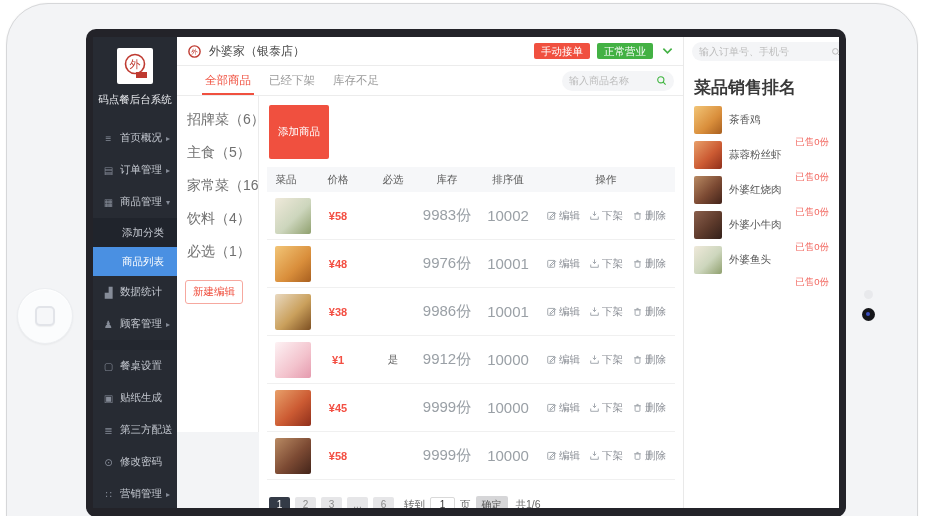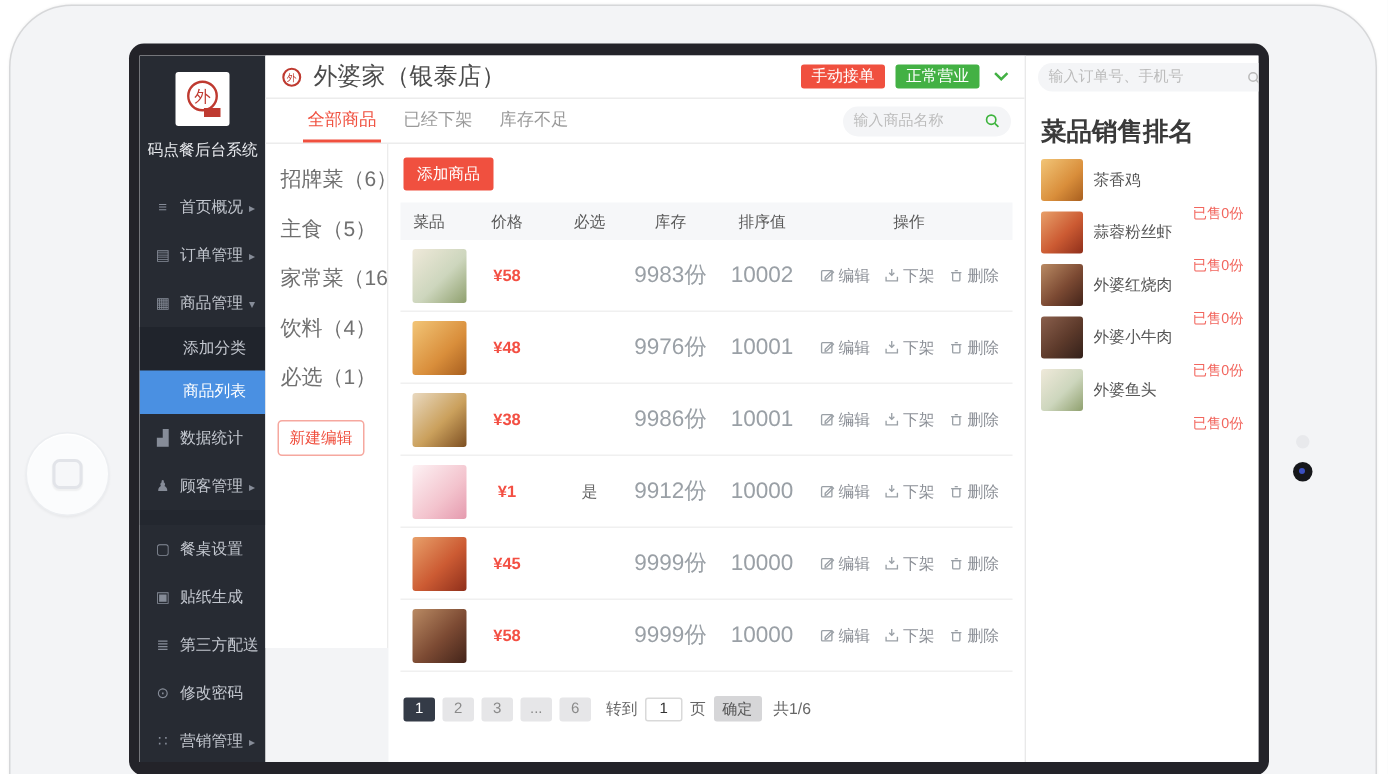--- a/index.html
+++ b/index.html
@@ -42,21 +42,21 @@
   .submenu-item { height:29px; line-height:29px; padding-left:29px; font-size:10.5px;
     background:#20242c; color:#c3c7cf; cursor:pointer; }
   .submenu-item.active { background:#4a90e2; color:#fff; }
   .sidebar-gap { height:10px; background:#23272f; }
 
   
   .main { flex:1; min-width:0; display:flex; flex-direction:column;
     border-right:1px solid #e9e9e9; background:#f3f4f6; }
   .topbar { height:29px; background:#fff; border-bottom:1px solid #ececec;
     display:flex; align-items:center; padding:0 8px 0 10px; gap:7px; flex-shrink:0; }
-  .store-name { font-size:16px; color:#4b4b4b;text-align:right; }
+  .store-name { font-size:12px; color:#4b4b4b;text-align:right; }
   .flex-sp { flex:1; }
   .btn-red,.btn-green { font-size:10.5px; color:#fff; padding:3px 7px;
     border-radius:2px; border:none; cursor:pointer; line-height:1; }
   .btn-red { background:#f0503f; }
   .btn-green { background:#43b144; }
   .chev-btn { background:none; border:none; cursor:pointer; display:flex; align-items:center; padding:0 2px; }
 
   .tabbar { height:30px; background:#fff; border-bottom:1px solid #ececec;
     display:flex; align-items:stretch; flex-shrink:0;padding-left:13px; }
   .tab { margin-left:12px; padding:0 3px; font-size:11.5px; color:#9a9a9a;
@@ -73,21 +73,21 @@
   .content { flex:1; display:flex; min-height:0; }
   .cat-col { width:82px; flex-shrink:0; background:#fff; border-right:1px solid #ececec;
     height:336px; padding-top:7px; }
   .cat-item { height:33px; line-height:33px; padding-left:10px; font-size:14px;
     color:#707070; cursor:pointer; white-space:nowrap; }
   .new-edit-btn { margin:12px 0 0 8px; background:#fff; border:1px solid #f6a89f;
     color:#f0503f; font-size:10.5px; padding:4px 7px; border-radius:3px; cursor:pointer; }
 
   .table-col { flex:1; min-width:0; background:#fff; display:flex; flex-direction:column; }
   .add-btn { margin:9px 0 8px 10px; align-self:flex-start; background:#f0503f;
-    color:#fff; font-size:10.5px; padding:4px 9px; border-radius:2px; border:none; cursor:pointer; }
+    color:#fff; font-size:10.5px; padding:20px 9px; border-radius:2px; border:none; cursor:pointer; }
   .table-inner { margin:0 8px; }
   .thead { display:flex; align-items:center; height:25px; background:#f6f7f9;
     font-size:10.5px; color:#5a5a5a; }
   .trow { display:flex; align-items:center; height:48px; border-bottom:1px solid #f0f0f0; }
   .col-name { flex:1; min-width:0; display:flex; align-items:center; }
   .thead .col-name { justify-content:center; }
   .col-price { width:66px; text-align:center; flex-shrink:0; }
   .col-req { width:44px; text-align:center; flex-shrink:0; }
   .col-stock { width:64px; text-align:center; flex-shrink:0; }
   .col-sort { width:58px; text-align:center; flex-shrink:0; }

